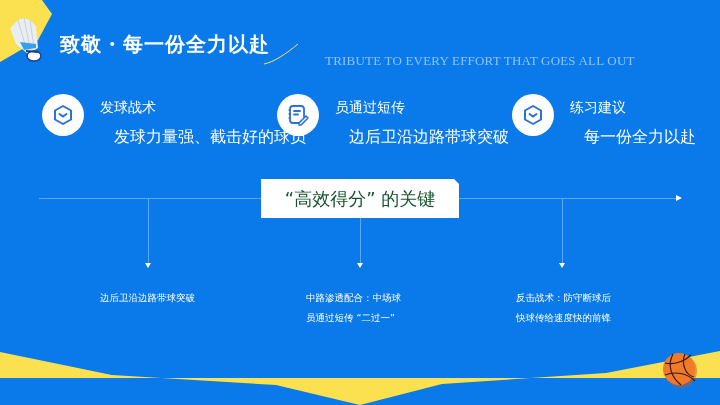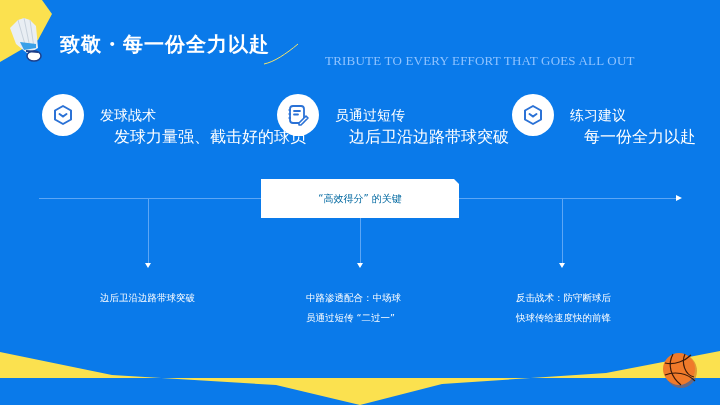--- a/index.html
+++ b/index.html
@@ -4,28 +4,28 @@
 <style>
   html, body { margin:0; padding:0; }
   body { width:720px; height:405px; overflow:hidden; background:#0a7aea; font-family:"DejaVu Sans","Liberation Sans",sans-serif; position:relative; }
   .slide { position:absolute; left:0; top:0; width:720px; height:405px; background:#0a7aea; overflow:hidden; }
   .corner { position:absolute; left:0; top:0; }
   .title { position:absolute; left:60px; top:31px; color:#fff; font-size:20px; font-weight:bold; letter-spacing:1px; white-space:nowrap; }
   .subtitle { position:absolute; left:325px; top:53px; color:#8fc3ff; font-size:13px; white-space:nowrap; letter-spacing:0.2px; font-family:Liberation Serif, serif; }
   .swoosh { position:absolute; left:262px; top:40px; }
   .feature { position:absolute; top:94px; }
   .feature .circle { position:absolute; left:0; top:0; width:42px; height:42px; border-radius:50%; background:#fff; display:flex; align-items:center; justify-content:center; }
-  .feature .ftitle { position:absolute; left:58px; top:13px; color:#fff; font-size:14px; white-space:nowrap; }
+  .feature .ftitle { position:absolute; left:58px; top:5px; color:#fff; font-size:14px; white-space:nowrap; }
   .feature .fdesc { position:absolute; left:72px; top:33px; color:#fff; font-size:16px; white-space:nowrap; }
   .hline { position:absolute; left:39px; top:198px; width:640px; height:1px; background:#5da6f5; }
   .harrow { position:absolute; left:676px; top:195px; width:0; height:0; border-top:3.5px solid transparent; border-bottom:3.5px solid transparent; border-left:6px solid #fff; }
   .vline { position:absolute; top:198px; width:1px; height:66px; background:#5da6f5; }
   .varrow { position:absolute; top:263px; width:0; height:0; border-left:3.5px solid transparent; border-right:3.5px solid transparent; border-top:5px solid #fff; }
   .keybox { position:absolute; left:261px; top:179px; width:198px; height:39px; background:#fff; clip-path:polygon(0 0, 193px 0, 198px 5px, 198px 39px, 0 39px); display:flex; align-items:center; justify-content:center; }
-  .keybox span { color:#0369a1; font-size:10px; white-space:nowrap; }
+  .keybox span { color:#14532d; font-size:18px; white-space:nowrap; }
   .note { position:absolute; color:#fff; font-size:9.5px; line-height:20px; white-space:nowrap; }
   .bottom { position:absolute; left:0; top:0; }
 </style>
 </head>
 <body>
 
 <div class="slide">
 
   <svg class="corner" width="80" height="80" viewBox="0 0 80 80">
     <polygon points="0,0 42,0 52,14 38,40 0,62" fill="#fbe14f"></polygon>

